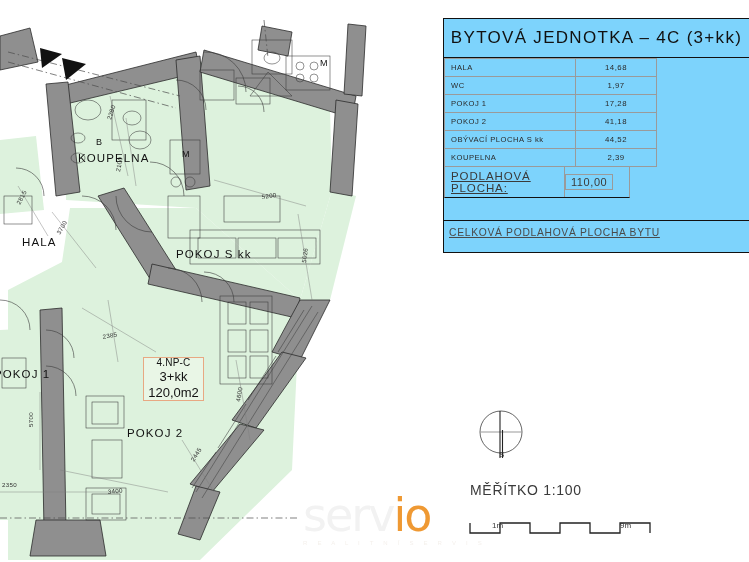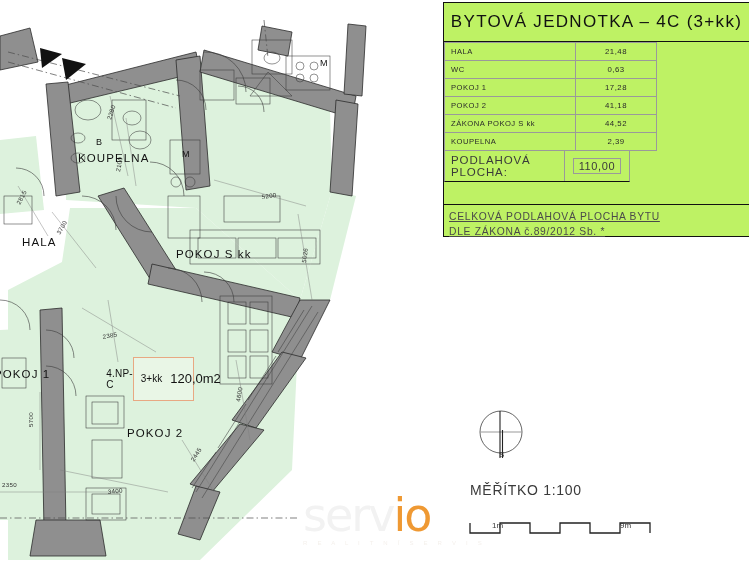--- a/index.html
+++ b/index.html
@@ -8,56 +8,56 @@
 
   
   #plan-area{position:absolute;left:0;top:0;width:440px;height:562px;overflow:hidden;}
   #plan-svg{position:absolute;left:0;top:0;}
 
   .rm-label{font-family:"Liberation Sans",sans-serif;font-size:11.5px;letter-spacing:1.1px;fill:#111;}
   .rm-label-sm{font-size:9px;letter-spacing:.6px;fill:#111;}
   .dim-txt{font-size:6.2px;fill:#333;letter-spacing:.3px;font-family:"Liberation Sans",sans-serif;}
 
   
-  #info-box{position:absolute;left:133px;top:357px;width:61px;height:44px;
+  #info-box{position:absolute;left:143px;top:357px;width:61px;height:44px;
             border:1.4px solid #e8a882;background:#e9f6e6;box-sizing:border-box;
-            display:flex;flex-direction:row;align-items:center;justify-content:center;gap:8px;}
+            display:flex;flex-direction:column;align-items:center;justify-content:center;}
   #info-box .l1{font-size:10px;letter-spacing:.2px;color:#111;line-height:1.15;}
-  #info-box .l2{font-size:10px;color:#111;line-height:1.25;}
+  #info-box .l2{font-size:13px;color:#111;line-height:1.25;}
   #info-box .l3{font-size:13px;color:#111;line-height:1.25;}
 
   
   #watermark{position:absolute;left:303px;top:492px;width:195px;height:58px;
              pointer-events:none;user-select:none;}
   #wm-text{font-size:46px;letter-spacing:-2px;line-height:1;
            font-family:"DejaVu Sans",sans-serif;font-weight:400;}
   #wm-a{color:#f2f2f2;}
   #wm-b{color:#ef9933;}
   #wm-tag{font-size:6px;letter-spacing:4.2px;color:#f4f0ec;margin-top:2px;
           font-family:"Liberation Sans",sans-serif;}
 
   
-  #legend{position:absolute;left:443px;top:2px;width:306px;height:235px;
-          border:1.3px solid #111;border-right:none;box-sizing:border-box;background:#bef264;}
+  #legend{position:absolute;left:443px;top:18px;width:306px;height:235px;
+          border:1.3px solid #111;border-right:none;box-sizing:border-box;background:#7dd3fc;}
   #legend-title{height:38px;border-bottom:1.3px solid #111;
                 display:flex;align-items:center;justify-content:center;}
   #legend-title span{font-size:17px;letter-spacing:1.3px;color:#111;
                      font-family:"Liberation Sans",sans-serif;white-space:nowrap;}
 
   table#area-table{border-collapse:collapse;width:186px;margin:0;table-layout:fixed;}
   table#area-table td{border:1px solid #9a9a9a;height:17px;padding:0 6px;
                       font-size:7.6px;letter-spacing:.5px;color:#2a2a2a;vertical-align:middle;}
   table#area-table td.name{width:118px;}
   table#area-table td.val{width:68px;text-align:center;font-size:7.8px;}
 
   #total-row{display:flex;align-items:center;height:31px;width:186px;
              border-left:1px solid #9a9a9a;border-right:1px solid #9a9a9a;
              border-bottom:1.2px solid #111;box-sizing:border-box;}
-  #total-label{width:118px;padding-left:6px;font-size:11.5px;letter-spacing:.9px;color:#3a3a3a;}
-  #total-valwrap{width:68px;display:flex;align-items:center;justify-content:center;height:100%;
+  #total-label{width:118px;padding-left:6px;font-size:11.5px;letter-spacing:.9px;color:#3a3a3a;text-decoration:underline;}
+  #total-valwrap{width:68px;display:flex;align-items:center;justify-content:flex-start;height:100%;
                  border-left:1px solid #9a9a9a;box-sizing:border-box;}
   #total-val{border:1px solid #9a9a9a;padding:1px 5px;font-size:11px;letter-spacing:.6px;color:#3a3a3a;}
 
   #legal{position:absolute;left:0;top:201px;width:306px;border-top:1.2px solid #111;
          padding:5px 0 0 5px;box-sizing:border-box;}
   #legal div{font-size:10.3px;letter-spacing:.7px;color:#4a4a4a;line-height:1.45;white-space:nowrap;text-decoration:underline;}
 
   
   #compass{position:absolute;left:473px;top:408px;width:56px;height:58px;}
   #compass-s{position:absolute;left:26px;top:42px;font-size:8px;color:#333;}
@@ -280,55 +280,54 @@
 <div id="legend">
 
   <div id="legend-title">
     <span>BYTOVÁ JEDNOTKA – 4C (3+kk)</span>
   </div>
 
   <table id="area-table">
     <tbody id="area-tbody">
         <tr>
           <td class="name">HALA</td>
-          <td class="val">21,48</td>
+          <td class="val">14,68</td>
         </tr>
         <tr>
           <td class="name">WC</td>
-          <td class="val">0,63</td>
+          <td class="val">1,97</td>
         </tr>
         <tr>
           <td class="name">POKOJ 1</td>
           <td class="val">17,28</td>
         </tr>
         <tr>
           <td class="name">POKOJ 2</td>
           <td class="val">41,18</td>
         </tr>
         <tr>
-          <td class="name">ZÁKONA POKOJ S kk</td>
+          <td class="name">OBÝVACÍ PLOCHA S kk</td>
           <td class="val">44,52</td>
         </tr>
         <tr>
           <td class="name">KOUPELNA</td>
           <td class="val">2,39</td>
         </tr>
       </tbody>
   </table>
 
   <div id="total-row">
     <div id="total-label">PODLAHOVÁ PLOCHA:</div>
     <div id="total-valwrap">
       <div id="total-val">110,00</div>
     </div>
   </div>
 
   <div id="legal">
     <div>CELKOVÁ PODLAHOVÁ PLOCHA BYTU</div>
-    <div>DLE ZÁKONA č.89/2012 Sb. *</div>
   </div>
 
 </div>
 
 <div id="compass">
   <svg width="56" height="58" viewBox="0 0 56 58">
     <circle cx="28" cy="24" r="21" fill="none" stroke="#555" stroke-width="0.9"></circle>
     <line x1="7" y1="24" x2="49" y2="24" stroke="#9a9a9a" stroke-width="1.2"></line>
     <line x1="27" y1="3" x2="27" y2="50" stroke="#222" stroke-width="1.1"></line>
     <line x1="29.5" y1="22" x2="29.5" y2="50" stroke="#222" stroke-width="1.1"></line>

